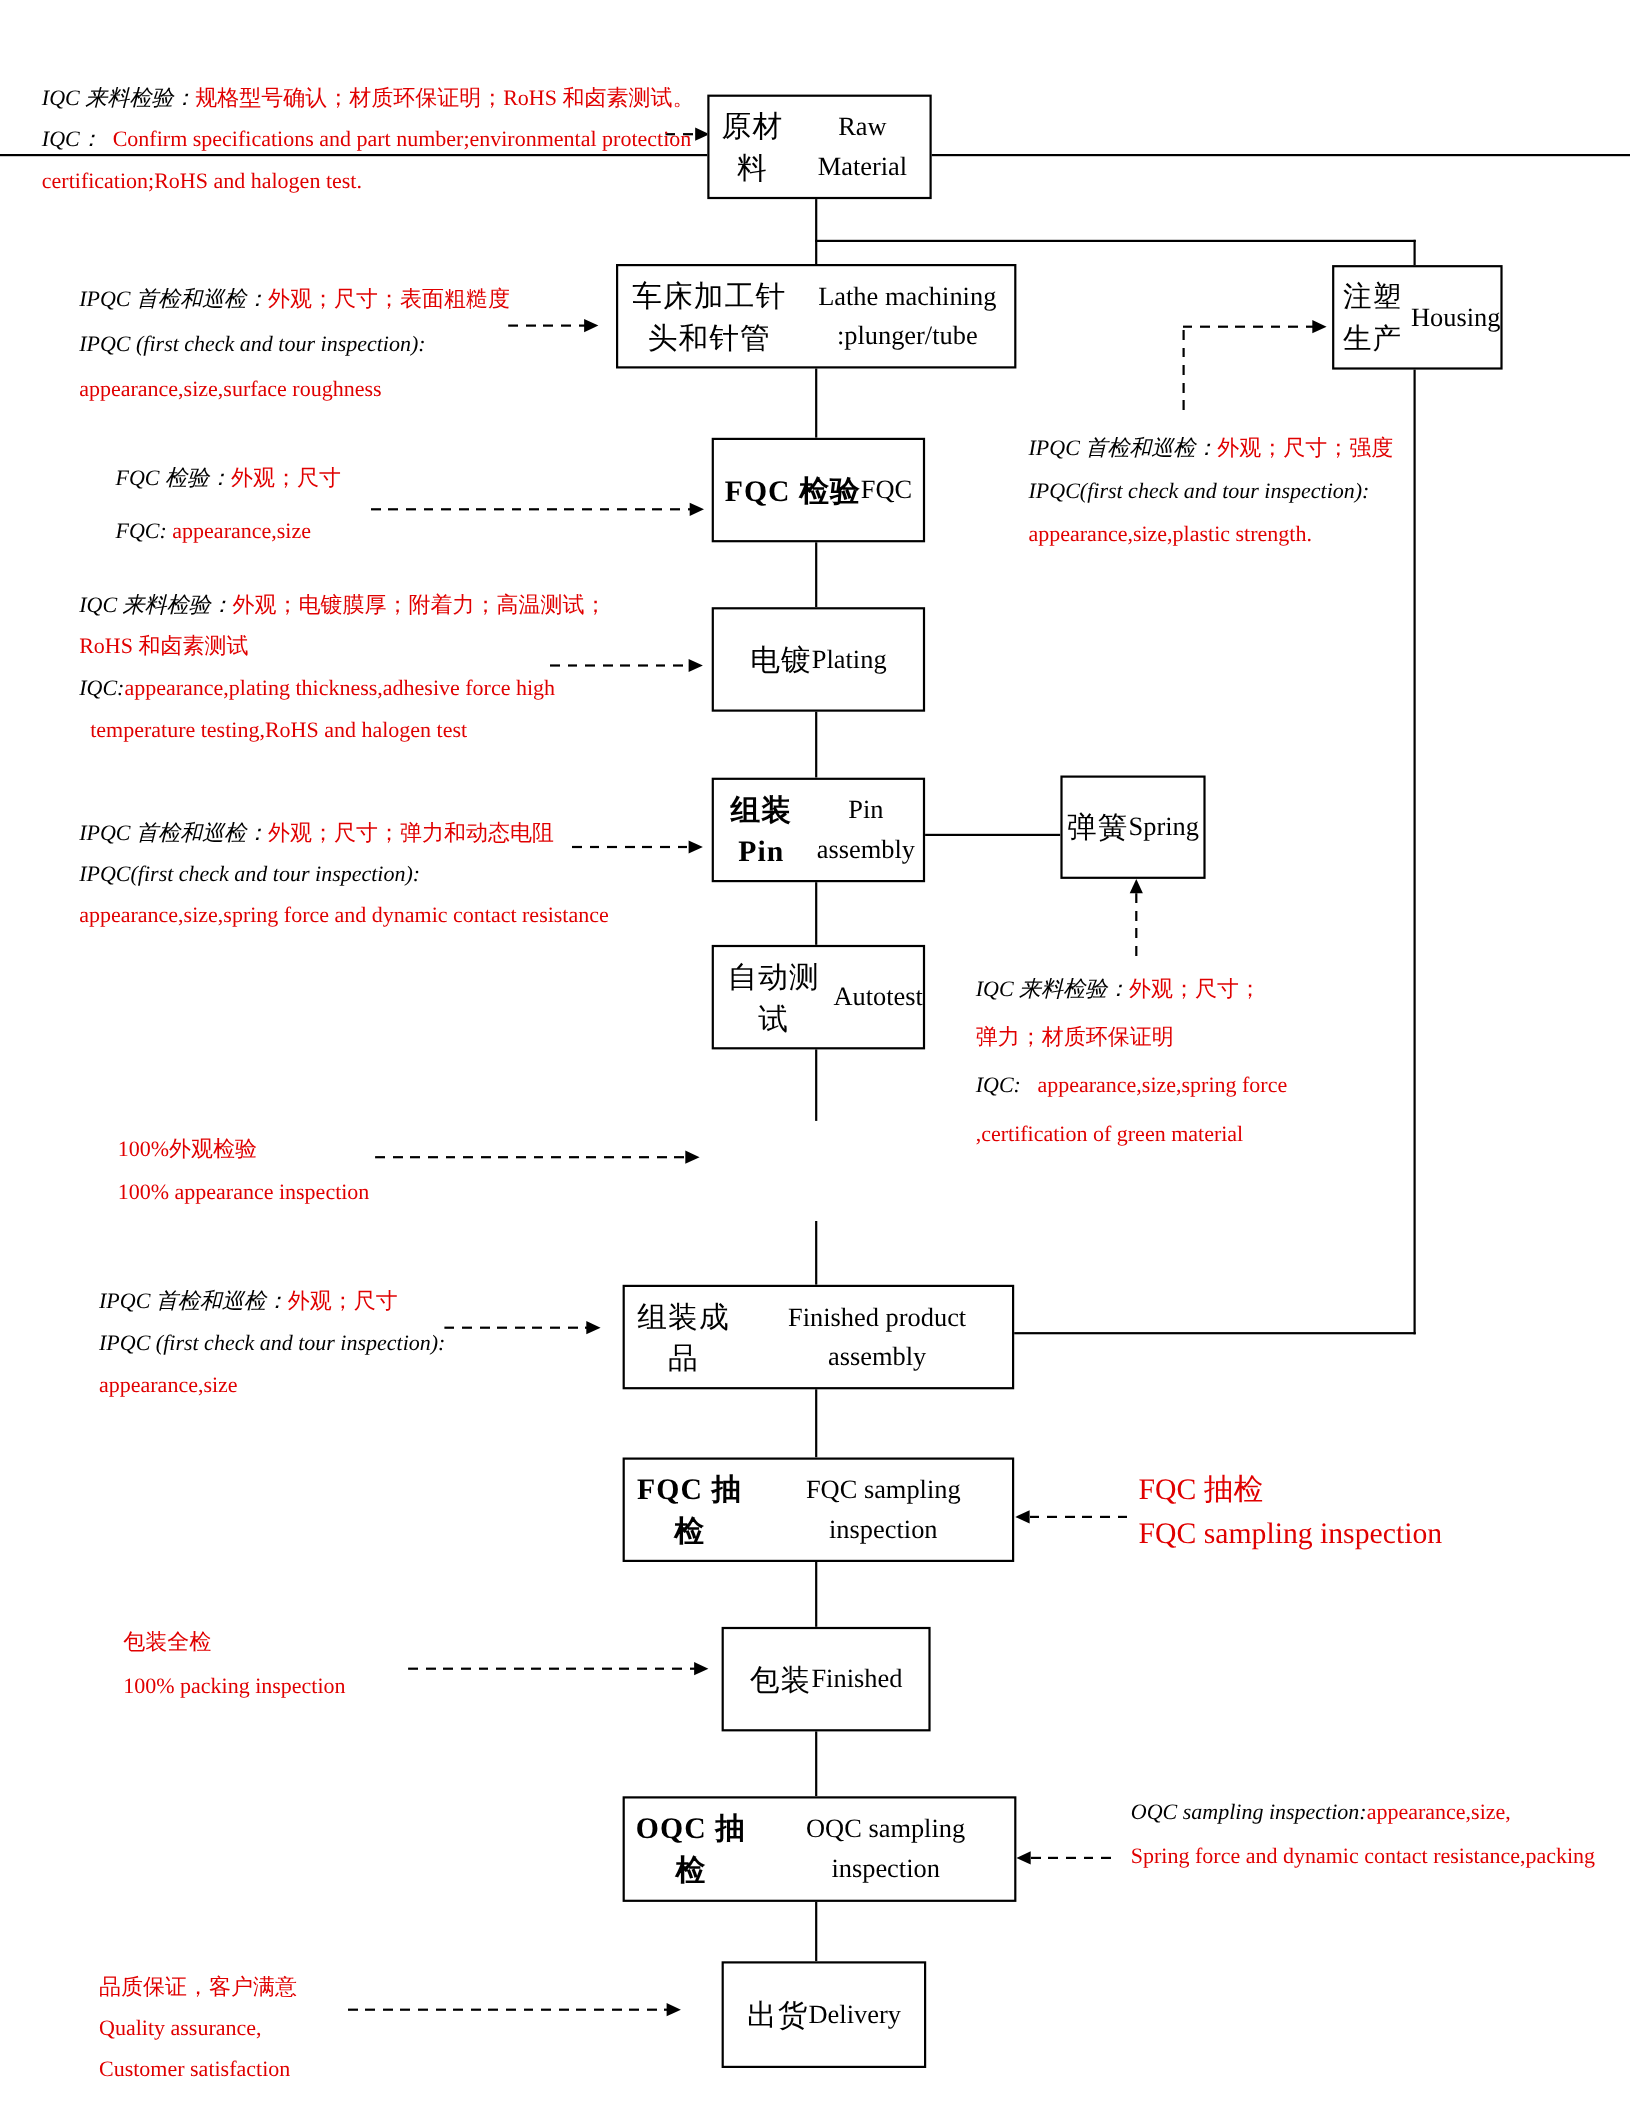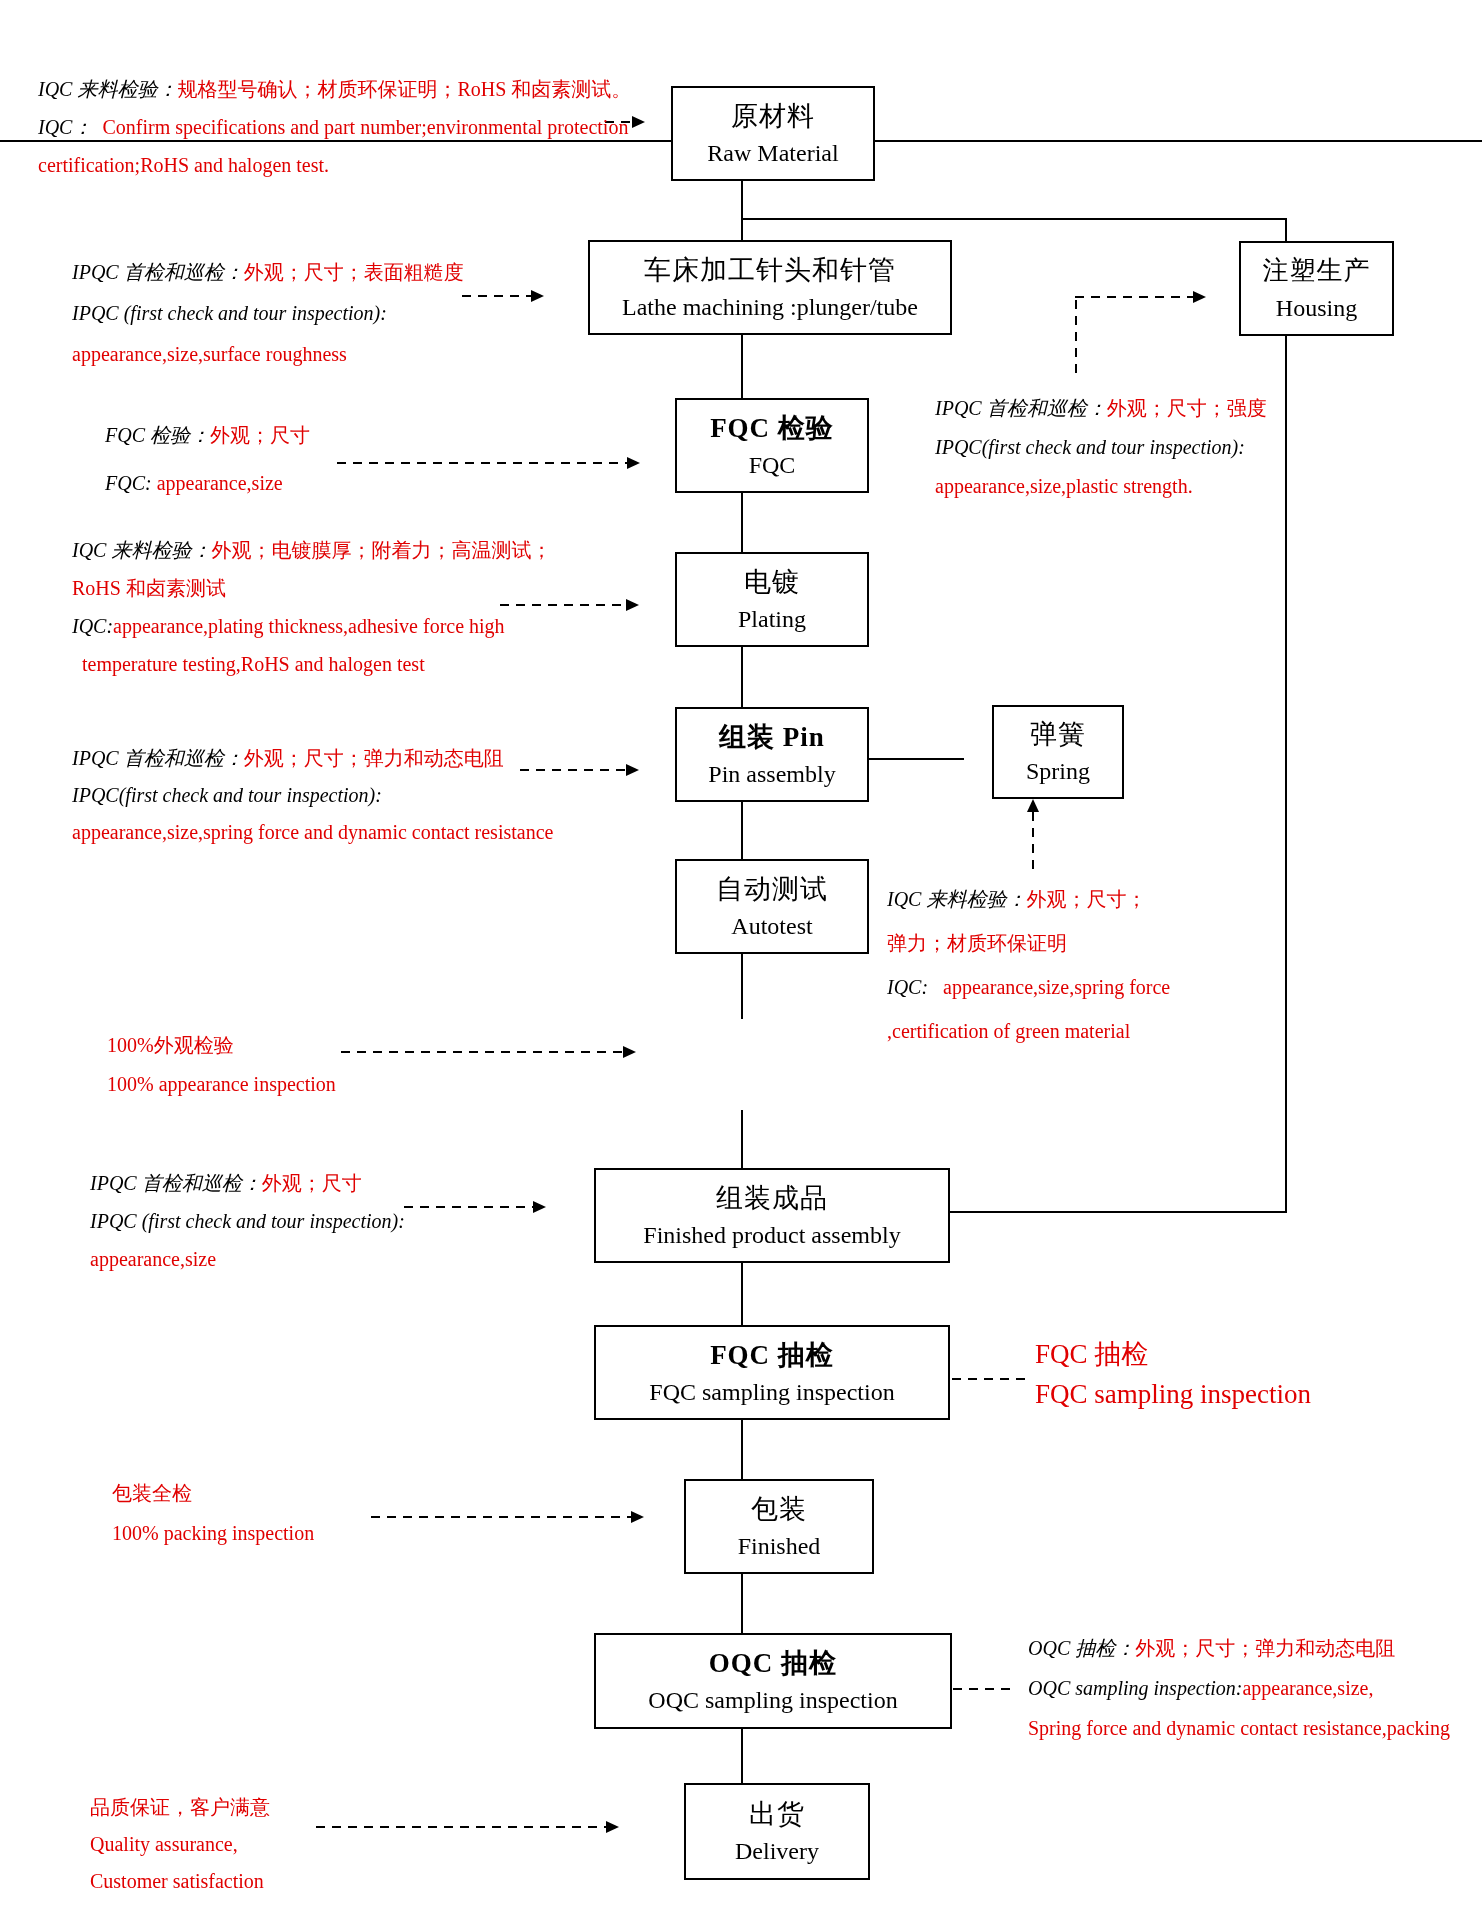--- a/index.html
+++ b/index.html
@@ -2,21 +2,21 @@
 <html style="--red: #e00000; --ink: #000000;"><head>
 <meta charset="utf-8">
 <style>
   :root { --red:#e00000; --ink:#000000; }
   html,body { margin:0; padding:0; background:#ffffff; }
   body { font-family:"Liberation Serif","DejaVu Serif",serif; color:var(--ink); }
   .stage { position:relative; width:1482px; height:1920px; overflow:hidden; background:#fff; }
 
   
   .node { position:absolute; border:2px solid var(--ink); background:#fff; z-index:5;
-          display:flex; flex-direction:column; justify-content:center; align-items:center; text-align:center;margin-left:28px; }
+          display:flex; justify-content:center; align-items:center; text-align:center; }
   .node .zh { font-size:27px; line-height:38px; letter-spacing:1px; }
   .node .en { font-size:24px; line-height:36px; }
   .node .bold { font-weight:bold; }
 
   
   .vl { position:absolute; width:2px; background:var(--ink); z-index:1; }
   .hl { position:absolute; height:2px; background:var(--ink); z-index:1; }
 
   
   .dh { position:absolute; height:2px; z-index:2;
@@ -216,21 +216,20 @@
     </div>
   <div class="ann ann-large" style="left:1035px;top:1334px;line-height:40px">
       <div><span class="red">FQC 抽检</span></div>
       <div><span class="red">FQC sampling inspection</span></div>
     </div>
   <div class="ann" style="left:112px;top:1473px;line-height:40px">
       <div><span class="red">包装全检</span></div>
       <div><span class="red">100% packing inspection</span></div>
     </div>
   <div class="ann" style="left:1028px;top:1628px;line-height:40px">
-      <div><span class="ink">OQC 抽检：</span><span class="red">外观；尺寸；弹力和动态电阻</span></div>
       <div><span class="ink">OQC sampling inspection:</span><span class="red">appearance,size,</span></div>
       <div><span class="red">Spring force and dynamic contact resistance,packing</span></div>
     </div>
   <div class="ann" style="left:90px;top:1789px;line-height:37px">
       <div><span class="red">品质保证，客户满意</span></div>
       <div><span class="red">Quality assurance,</span></div>
       <div><span class="red">Customer satisfaction</span></div>
     </div>
 
 </div>

